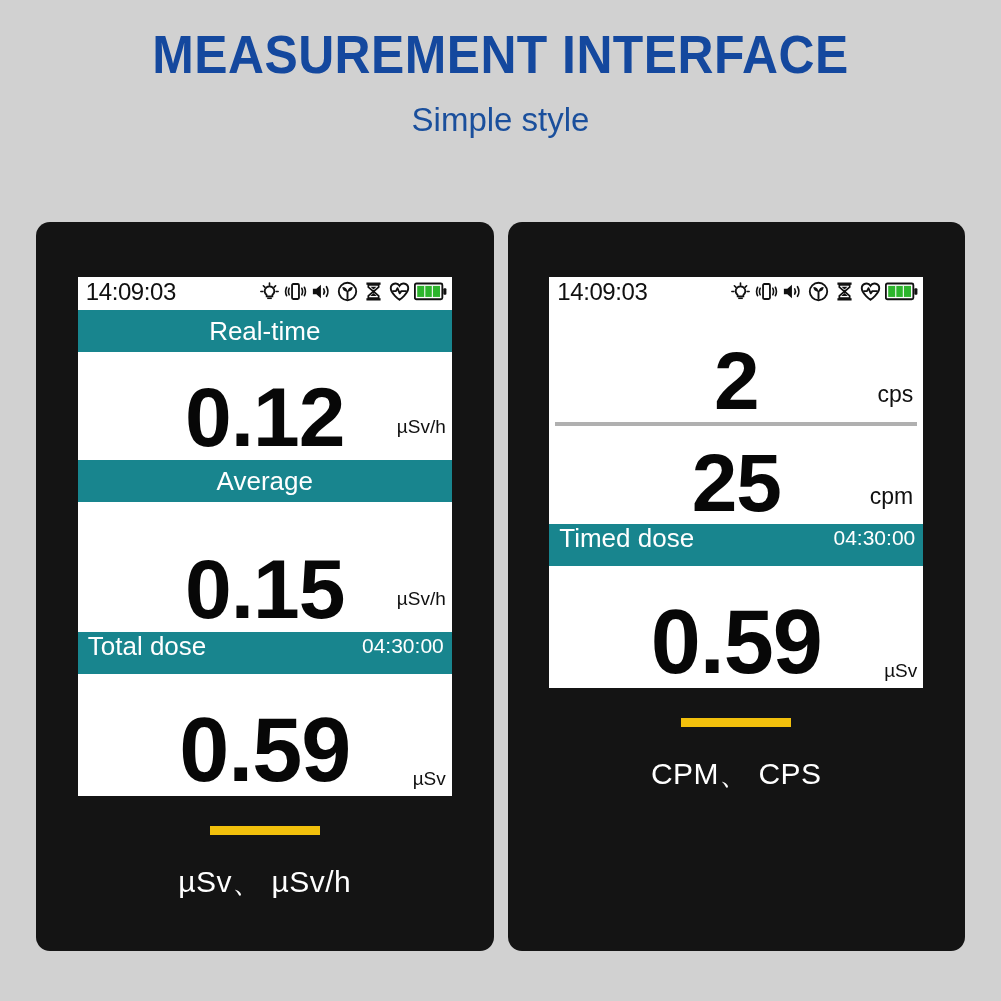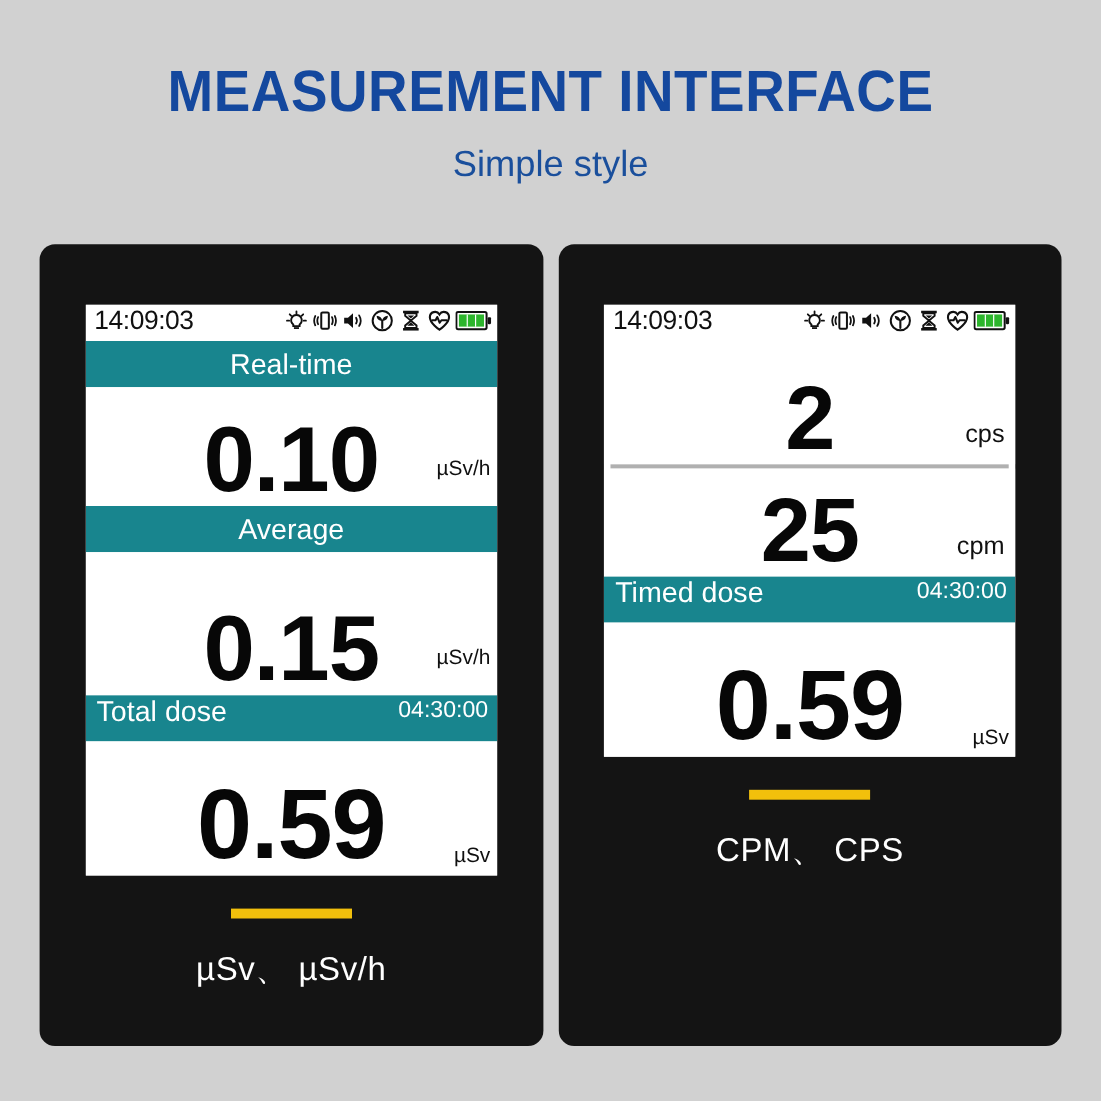--- a/index.html
+++ b/index.html
@@ -5,21 +5,21 @@
   * { margin:0; padding:0; box-sizing:border-box; }
   html,body { width:1001px; height:1001px; }
   body {
     background:#d1d1d1;
     font-family:"Liberation Sans", sans-serif;
     overflow:hidden;
     position:relative;
   }
 
   
-  .header { width:100%; text-align:center; padding-top:57px; }
+  .header { width:100%; text-align:center; padding-top:28px; }
   .title {
     font-family:"Liberation Sans Narrow","Liberation Sans",sans-serif;
     font-weight:700;
     font-size:53px;
     letter-spacing:0.5px;
     color:#14489e;
     line-height:1.0;
     transform:scaleX(0.94);
   }
   .subtitle {
@@ -227,21 +227,21 @@
                 </g>
               </svg>
           </span>
         </span>
       </div>
 
       <div class="band">
         <span>Real-time</span>
       </div>
       <div class="valrow row-realtime">
-        <span class="bignum">0.10</span>
+        <span class="bignum">0.12</span>
         <span class="unit">µSv/h</span>
       </div>
 
       <div class="band">
         <span>Average</span>
       </div>
       <div class="valrow row-average">
         <span class="bignum">0.15</span>
         <span class="unit">µSv/h</span>
       </div>

